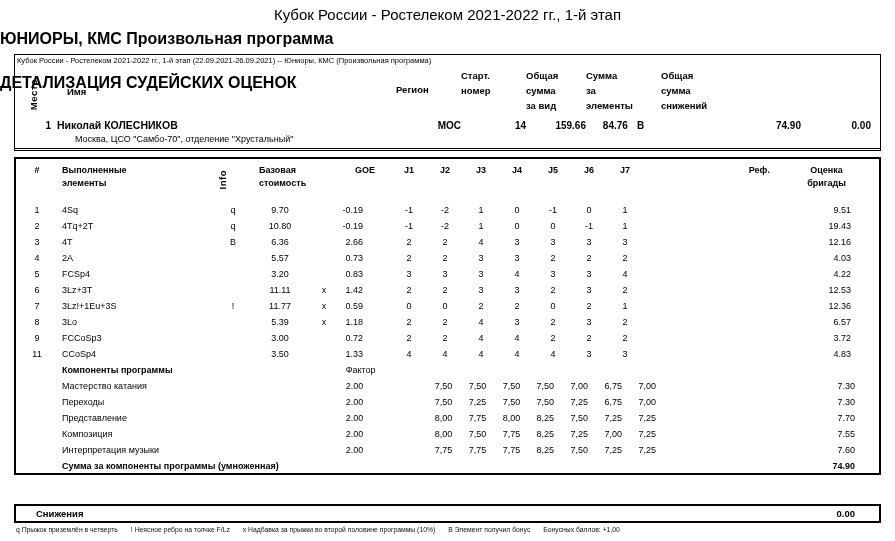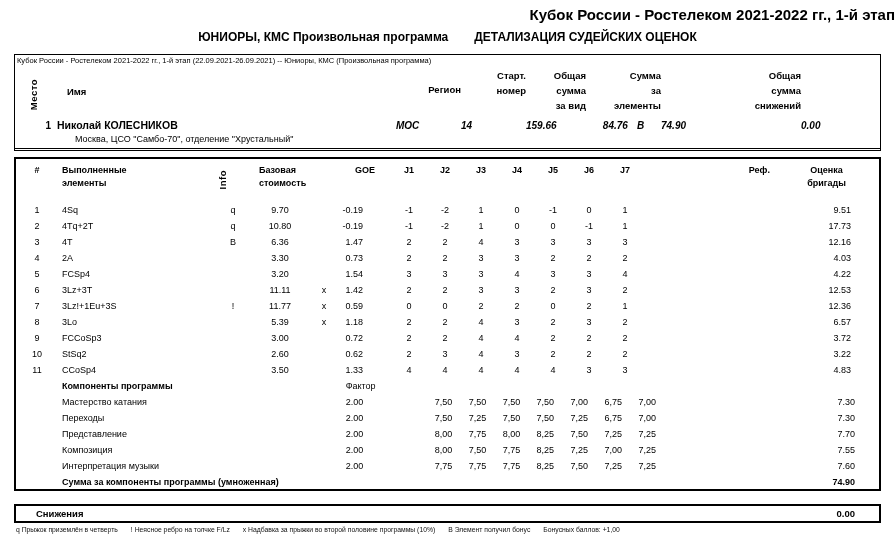--- a/index.html
+++ b/index.html
@@ -1,30 +1,30 @@
 <!DOCTYPE html>
 <html><head>
 <meta charset="utf-8">
 <style>
   html,body{margin:0;padding:0;background:#fff;}
   .page{position:relative;width:895px;height:541px;background:#fff;color:#000;
         font-family:"Liberation Sans","DejaVu Sans",sans-serif;overflow:hidden;}
-  .title{position:absolute;top:6px;left:0;width:100%;text-align:right;
-         font-size:15px;font-weight:bold;}
+  .title{position:absolute;top:6px;left:0;width:100%;text-align:center;
+         font-size:15px;font-weight:normal;}
   .subtitle{position:absolute;top:30px;left:0;width:100%;display:flex;
-            justify-content:center;gap:26px;font-size:12px;font-weight:bold;}
+            justify-content:center;gap:26px;font-size:16px;font-weight:bold;flex-direction:column;}
   
   .box1{position:absolute;left:14px;top:54px;width:867px;height:97px;box-sizing:border-box;
         border:1px solid #000;border-bottom:3px double #000;}
   .infoline{font-size:7.5px;padding:1px 0 0 2px;height:12px;white-space:nowrap;}
   .sgrid{display:grid;grid-template-columns:40px 341px 65px 65px 60px 75px 140px 70px auto;}
   .shead{height:46px;font-size:9.5px;font-weight:bold;line-height:15px;}
-  .shead .c{text-align:right;white-space:pre-line;}
+  .shead .c{text-align:left;white-space:pre-line;}
   .srow{height:16px;font-size:10px;font-weight:bold;align-items:center;margin-top:3px;}
-  .srow .c{text-align:left;font-style:italic;}
+  .srow .c{text-align:right;}
   .l{text-align:left;}
   .pt14{padding-top:14px;}
   .name-h{padding-left:12px;padding-top:16px;}
   .skater-name{padding-left:2px;font-size:10.5px;}
   .place-val{text-align:right;padding-right:4px;}
   .elems-val{display:flex;justify-content:center;gap:9px;}
   .club{font-size:9px;padding-left:60px;height:15px;margin-top:1px;}
   .vwrap{position:absolute;left:0;top:14px;width:36px;height:52px;
          display:flex;align-items:center;justify-content:center;}
   .vtext{writing-mode:vertical-rl;transform:rotate(180deg);
@@ -187,63 +187,63 @@
         <td class="xm"></td>
         <td class="goe">-0.19</td>
         <td class="jc">-1</td>
         <td class="jc">-2</td>
         <td class="jc">1</td>
         <td class="jc">0</td>
         <td class="jc">0</td>
         <td class="jc">-1</td>
         <td class="jc">1</td>
         <td></td>
-        <td class="panel">17.73</td>
+        <td class="panel">19.43</td>
       </tr>
       <tr>
         <td class="ctr">3</td>
         <td class="ename">4T</td>
         <td class="ctr">B</td>
         <td class="base">6.36</td>
         <td class="xm"></td>
-        <td class="goe">1.47</td>
+        <td class="goe">2.66</td>
         <td class="jc">2</td>
         <td class="jc">2</td>
         <td class="jc">4</td>
         <td class="jc">3</td>
         <td class="jc">3</td>
         <td class="jc">3</td>
         <td class="jc">3</td>
         <td></td>
         <td class="panel">12.16</td>
       </tr>
       <tr>
         <td class="ctr">4</td>
         <td class="ename">2A</td>
         <td class="ctr"></td>
-        <td class="base">3.30</td>
+        <td class="base">5.57</td>
         <td class="xm"></td>
         <td class="goe">0.73</td>
         <td class="jc">2</td>
         <td class="jc">2</td>
         <td class="jc">3</td>
         <td class="jc">3</td>
         <td class="jc">2</td>
         <td class="jc">2</td>
         <td class="jc">2</td>
         <td></td>
         <td class="panel">4.03</td>
       </tr>
       <tr>
         <td class="ctr">5</td>
         <td class="ename">FCSp4</td>
         <td class="ctr"></td>
         <td class="base">3.20</td>
         <td class="xm"></td>
-        <td class="goe">1.54</td>
+        <td class="goe">0.83</td>
         <td class="jc">3</td>
         <td class="jc">3</td>
         <td class="jc">3</td>
         <td class="jc">4</td>
         <td class="jc">3</td>
         <td class="jc">3</td>
         <td class="jc">4</td>
         <td></td>
         <td class="panel">4.22</td>
       </tr>
@@ -307,37 +307,20 @@
         <td class="goe">0.72</td>
         <td class="jc">2</td>
         <td class="jc">2</td>
         <td class="jc">4</td>
         <td class="jc">4</td>
         <td class="jc">2</td>
         <td class="jc">2</td>
         <td class="jc">2</td>
         <td></td>
         <td class="panel">3.72</td>
-      </tr>
-      <tr>
-        <td class="ctr">10</td>
-        <td class="ename">StSq2</td>
-        <td class="ctr"></td>
-        <td class="base">2.60</td>
-        <td class="xm"></td>
-        <td class="goe">0.62</td>
-        <td class="jc">2</td>
-        <td class="jc">3</td>
-        <td class="jc">4</td>
-        <td class="jc">3</td>
-        <td class="jc">2</td>
-        <td class="jc">2</td>
-        <td class="jc">2</td>
-        <td></td>
-        <td class="panel">3.22</td>
       </tr>
       <tr>
         <td class="ctr">11</td>
         <td class="ename">CCoSp4</td>
         <td class="ctr"></td>
         <td class="base">3.50</td>
         <td class="xm"></td>
         <td class="goe">1.33</td>
         <td class="jc">4</td>
         <td class="jc">4</td>

